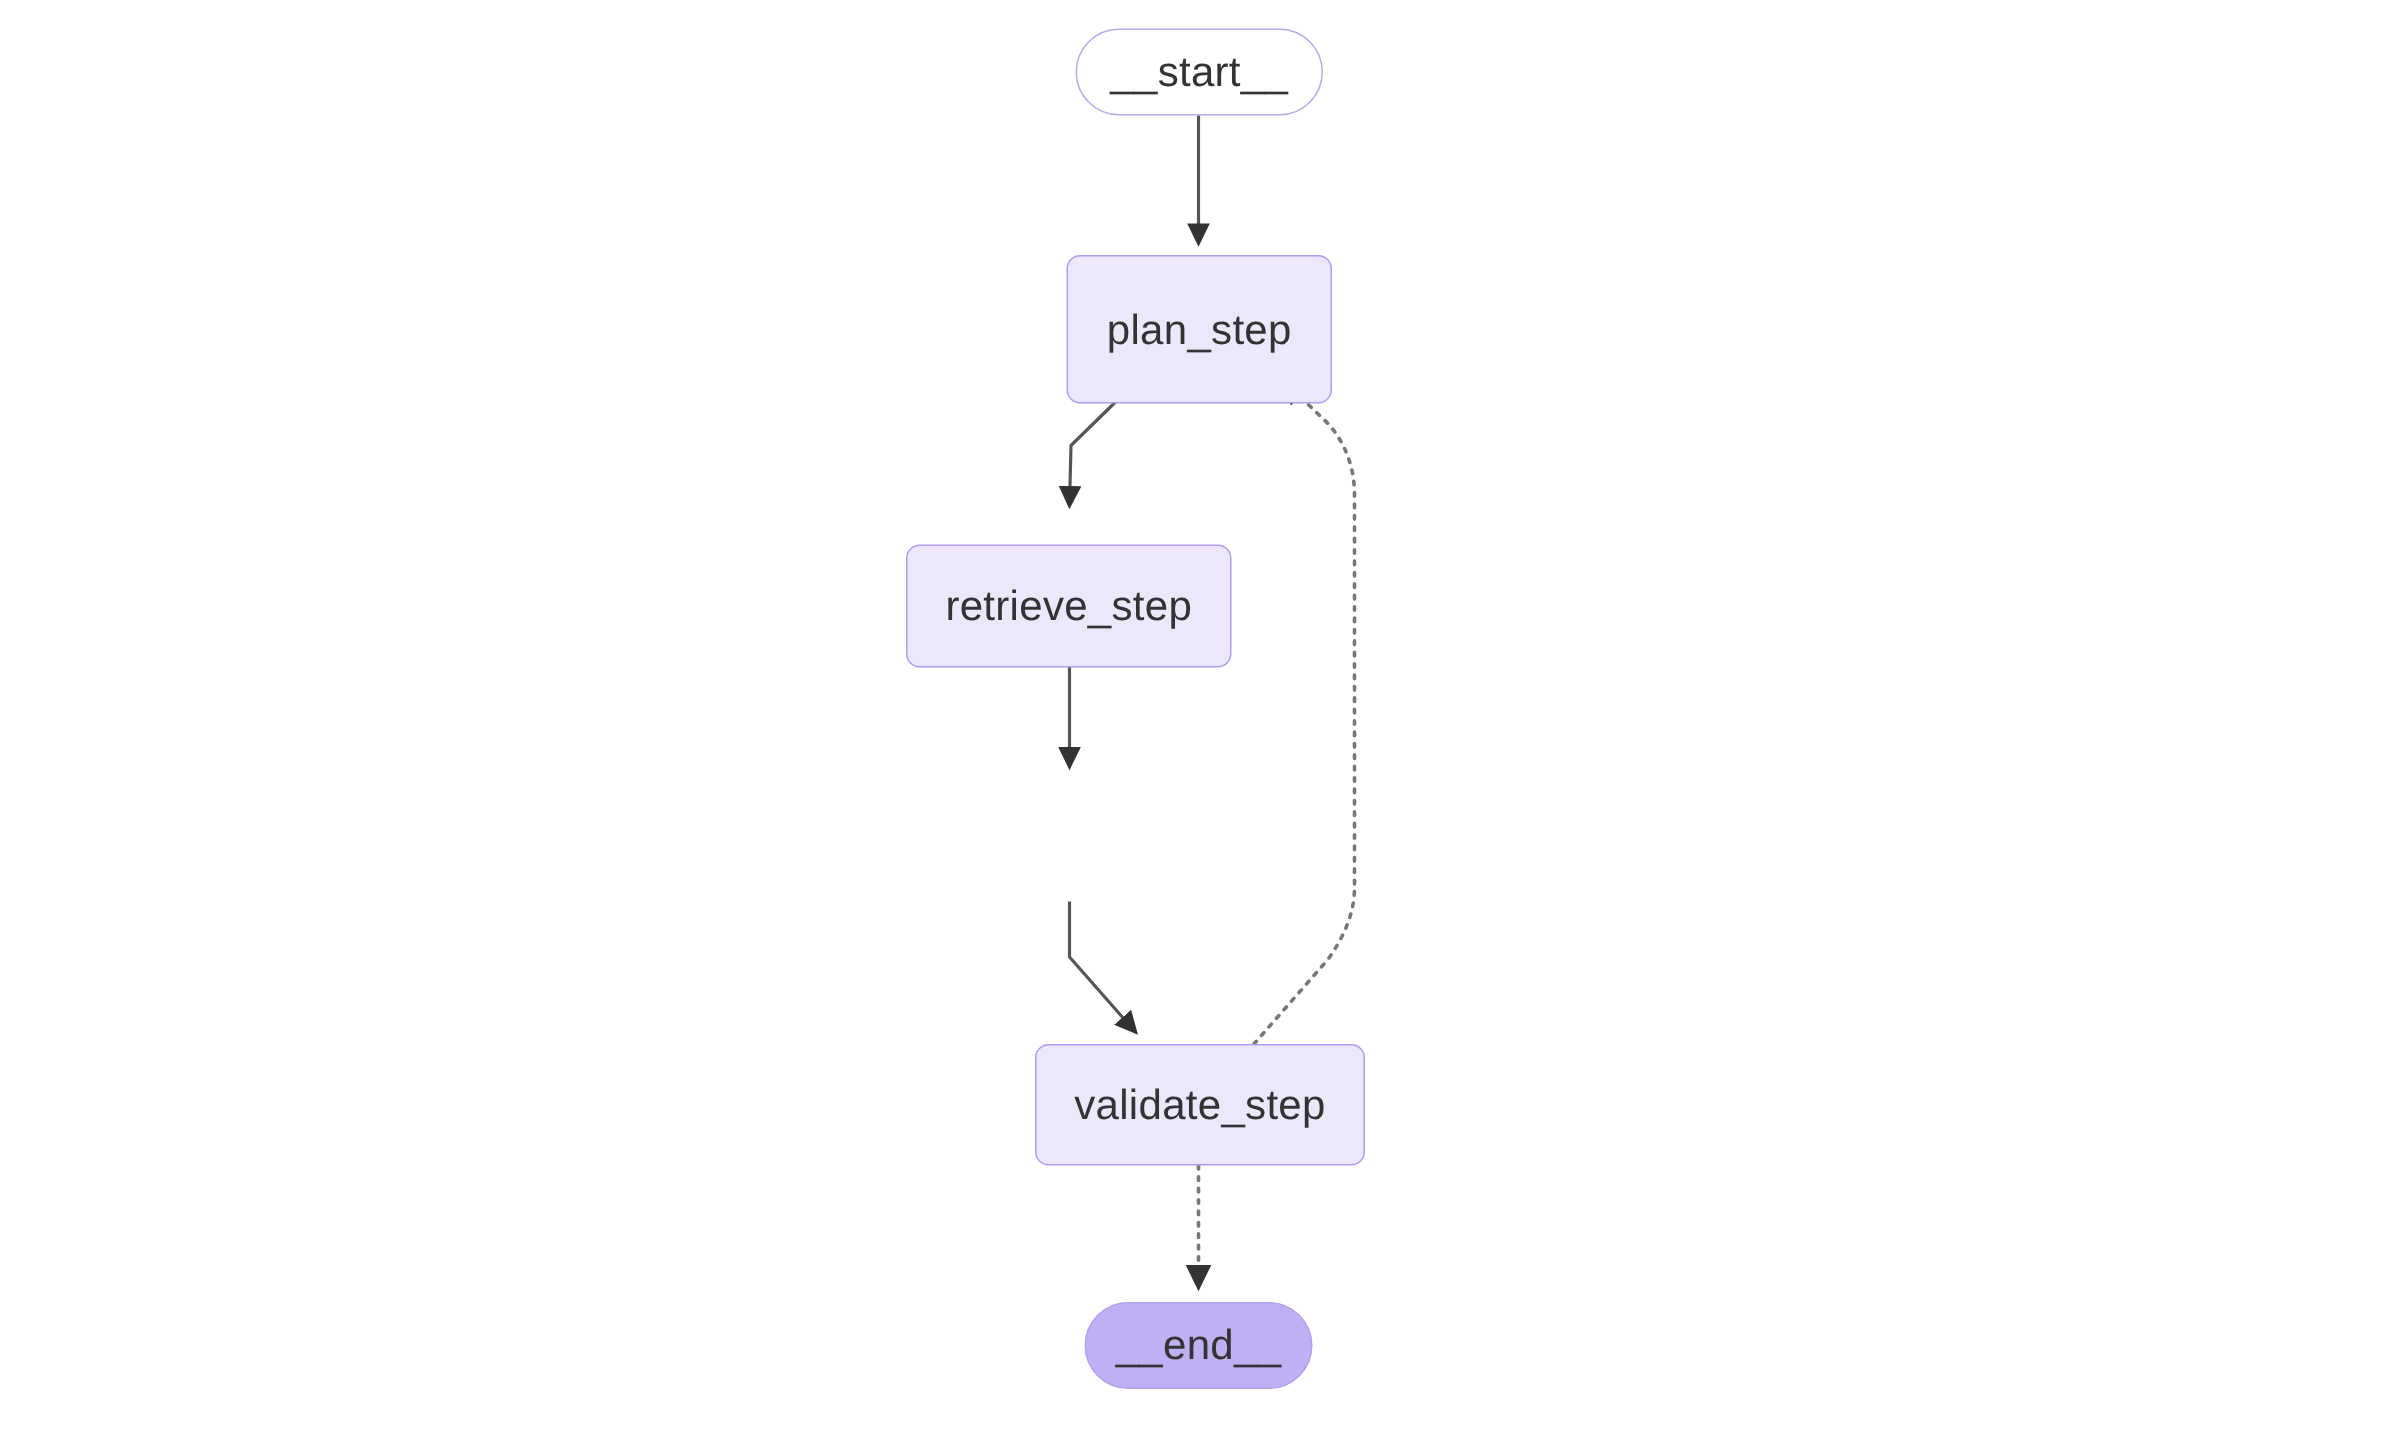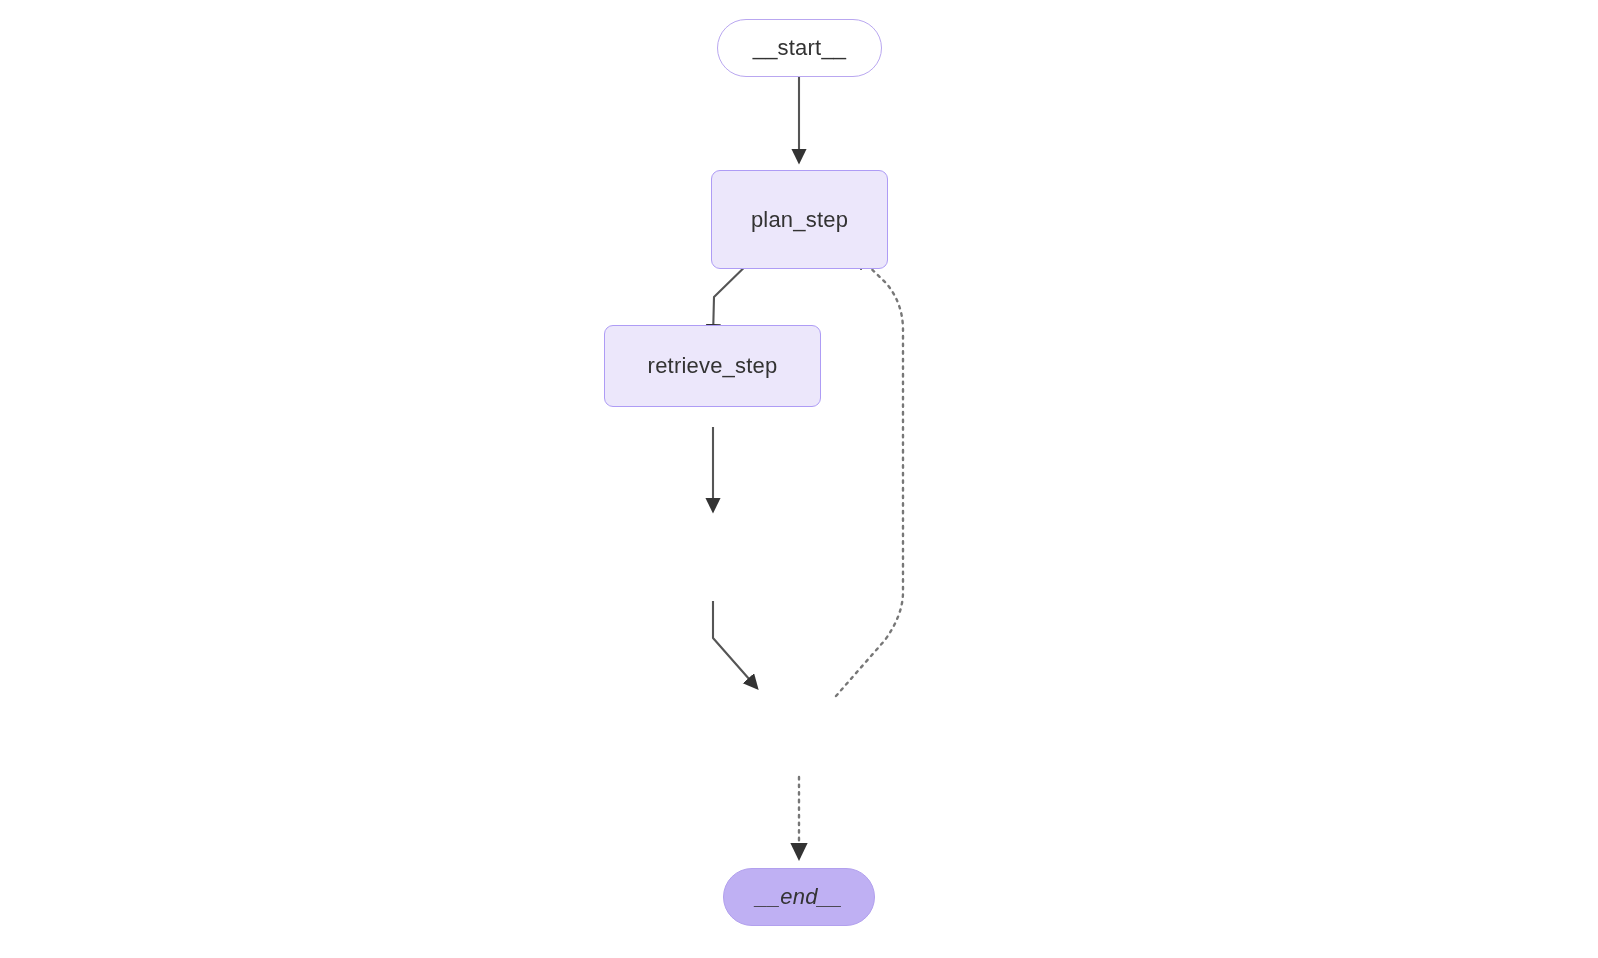--- a/index.html
+++ b/index.html
@@ -26,40 +26,39 @@
     width: 1598px;
     height: 958px;
   }
   .node {
     position: absolute;
     box-sizing: border-box;
     display: flex;
     align-items: center;
     justify-content: center;
     color: #333333;
-    font-size: 22px;
+    font-size: 28px;
     font-family: "Liberation Sans", sans-serif;
     letter-spacing: 0.2px;
     white-space: nowrap;
   }
   .node-step {
     background: #ECE7FB;
     border: 1.6px solid #AE9CF5;
     border-radius: 9px;
   }
   .node-terminal-start {
     background: #ffffff;
     border: 1.6px solid #B9A7F0;
     border-radius: 500px;
   }
   .node-terminal-end {
     background: #BFB0F3;
     border: 1.6px solid #B2A0EE;
     border-radius: 500px;
-    font-style: italic;
   }
   .node-label {
     pointer-events: none;
   }
 </style>
 </head>
 <body>
 
 <div id="graph-canvas">
 
@@ -87,23 +86,26 @@
   </svg>
 
   <div class="node node-terminal-start" style="left:717px; top:19px; width:165px; height:58px;">
     <span class="node-label">__start__</span>
   </div>
 
   <div class="node node-step" style="left:711px; top:170px; width:177px; height:99px;">
     <span class="node-label">plan_step</span>
   </div>
 
-  <div class="node node-step" style="left:604px; top:325px; width:217px; height:82px;">
+  <div class="node node-step" style="left:604px; top:363px; width:217px; height:82px;">
     <span class="node-label">retrieve_step</span>
   </div>
 
 
+  <div class="node node-step" style="left:690px; top:696px; width:220px; height:81px;">
+    <span class="node-label">validate_step</span>
+  </div>
 
   <div class="node node-terminal-end" style="left:723px; top:868px; width:152px; height:58px;">
     <span class="node-label">__end__</span>
   </div>
 
 </div>
 
 </body></html>

